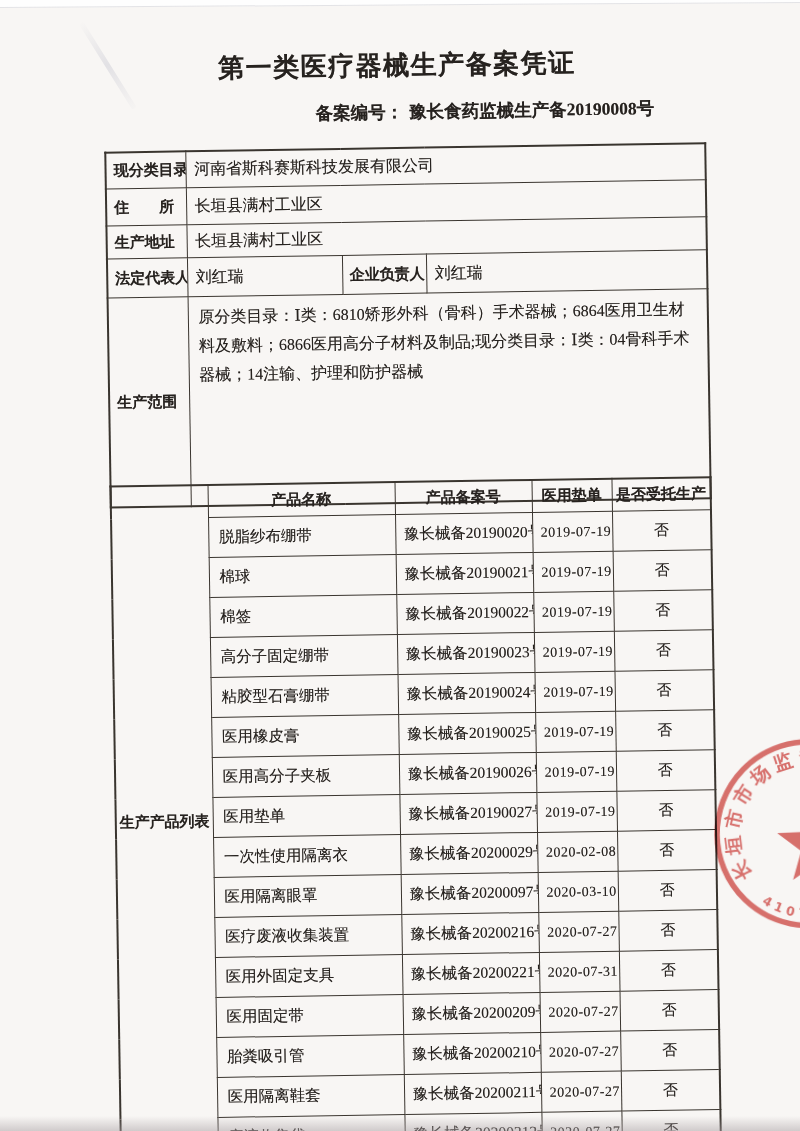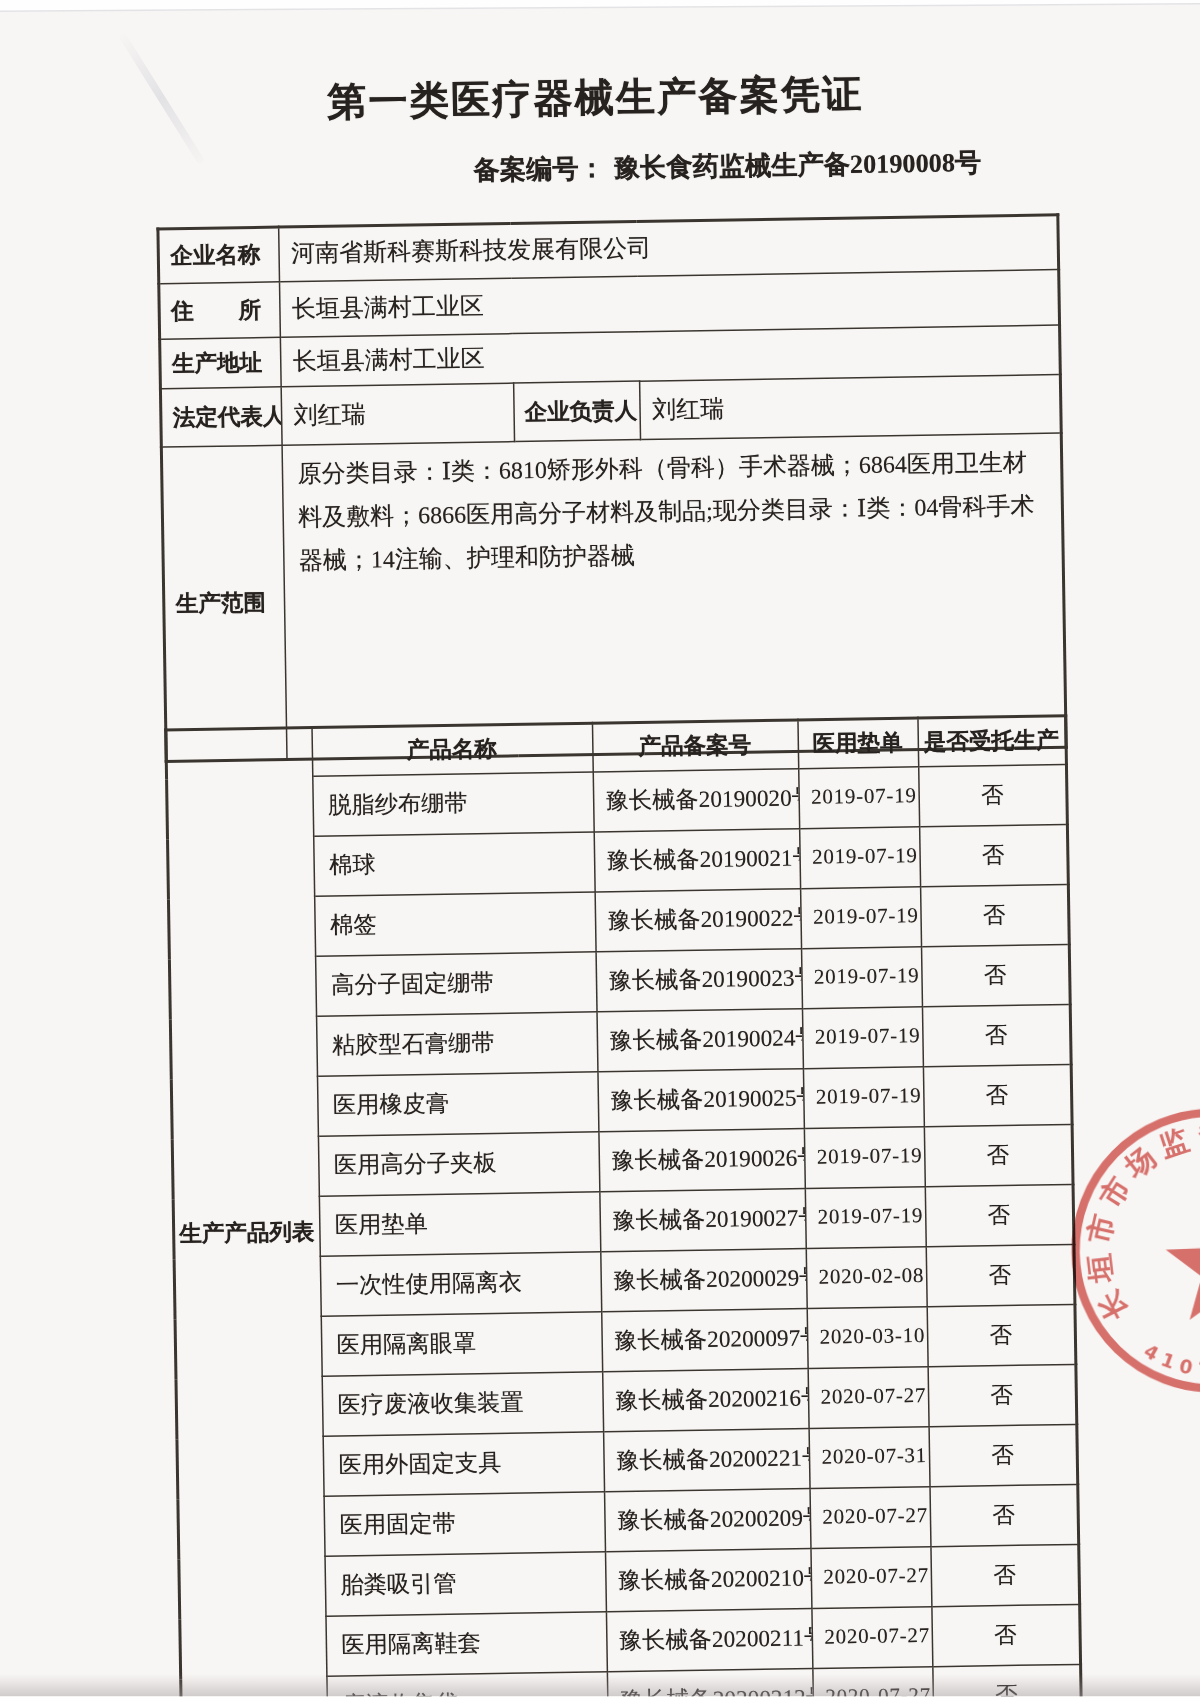--- a/index.html
+++ b/index.html
@@ -129,21 +129,21 @@
 
     <table class="info-table">
       <colgroup>
           <col style="width:80px">
           <col style="width:155px">
           <col style="width:84px">
           <col style="width:281px">
         </colgroup>
       <tbody>
         <tr class="r1">
-          <th>企业名称</th>
+          <th>现分类目录</th>
           <td colspan="3">河南省斯科赛斯科技发展有限公司</td>
         </tr>
         <tr class="r2">
           <th>住　　所</th>
           <td colspan="3">长垣县满村工业区</td>
         </tr>
         <tr class="r3">
           <th>生产地址</th>
           <td colspan="3">长垣县满村工业区</td>
         </tr>

